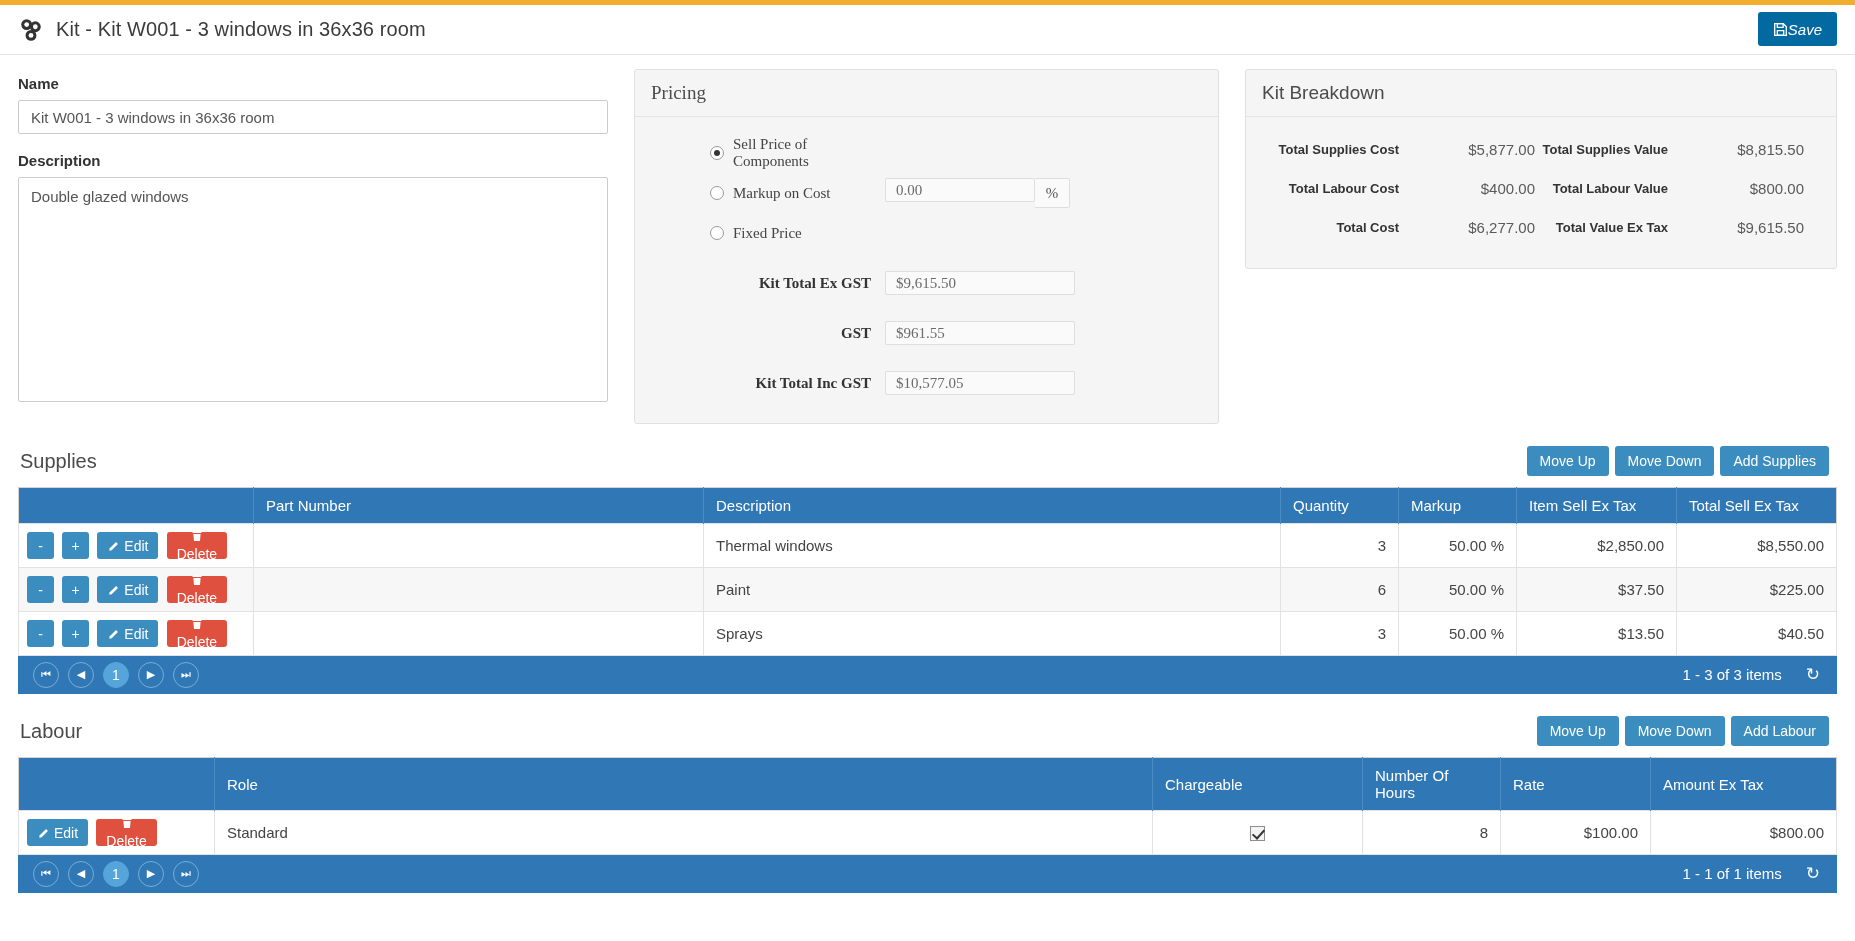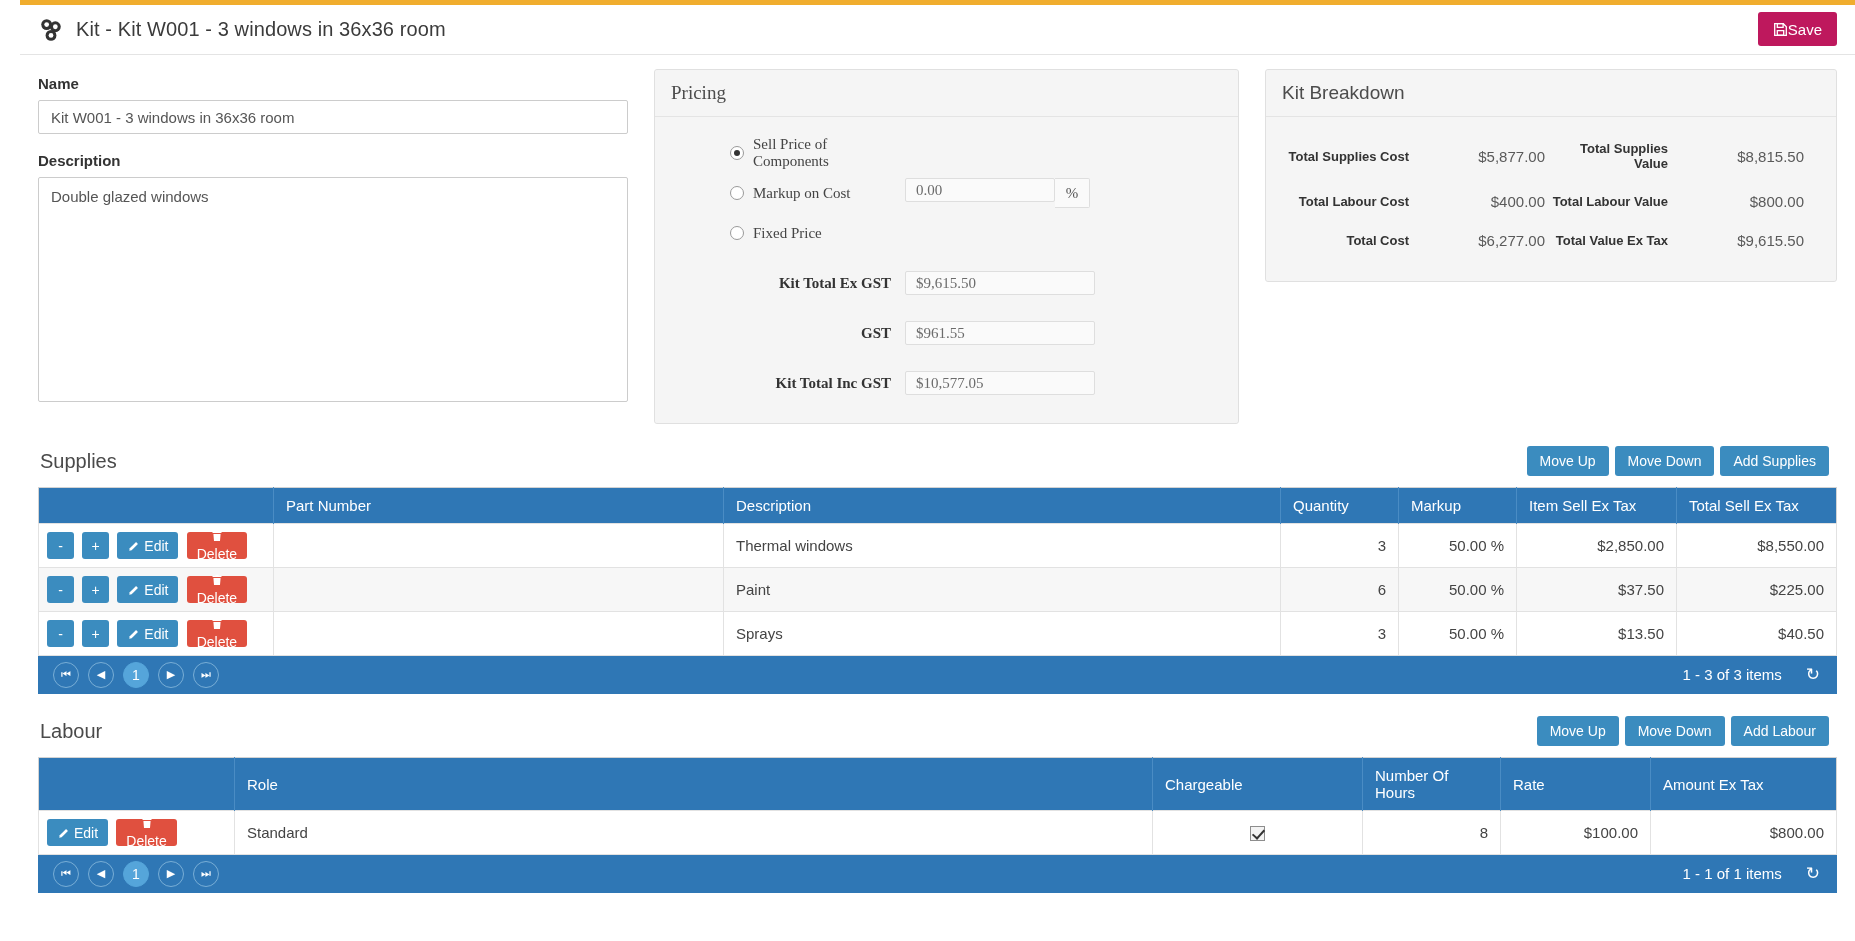--- a/index.html
+++ b/index.html
@@ -5,36 +5,36 @@
   * { box-sizing: border-box; }
   html, body {
     margin: 0; padding: 0;
     width: 1855px; height: 941px;
     background: #ffffff;
     font-family: "Liberation Sans", sans-serif;
     font-size: 15px;
     color: #333333;
     overflow: hidden;
   }
-  .page { position: relative; width: 1855px; height: 941px; background: #fff; padding-left: 20px; }
+  .page { position: relative; width: 1855px; height: 941px; background: #fff; }
 
   
   .accent-bar { height: 5px; background: #f0ad2e; width: 100%; }
   .app-header {
     height: 50px; background: #ffffff; border-bottom: 1px solid #e4e4e4;
     display: flex; align-items: center; padding: 0 18px; position: relative;
   }
   .title-wrap { display: flex; align-items: center; gap: 12px; }
   .kit-icon { width: 26px; height: 26px; display: block; }
   .page-title { font-size: 20px; color: #3b3b3b; font-weight: 400; letter-spacing: .1px; }
   .btn-save {
     position: absolute; right: 18px; top: 7px;
-    background: #be185d; color: #fff; border: none; border-radius: 3px;
+    background: #0369a1; color: #fff; border: none; border-radius: 3px;
     height: 34px; padding: 0 15px; font-size: 15px; cursor: pointer;
-    display: flex; align-items: center; gap: 0; font-family: inherit;
+    display: flex; align-items: center; gap: 0; font-family: inherit; font-style: italic;
   }
   .save-icon { width: 15px; height: 15px; }
 
   
   .content { padding: 14px 18px 0 18px; }
   .top-row { display: flex; gap: 26px; align-items: flex-start; }
 
   
   .left-col { width: 590px; flex: 0 0 590px; }
   .field-label { font-size: 15px; font-weight: bold; color: #333; margin: 6px 0 8px 0; }

